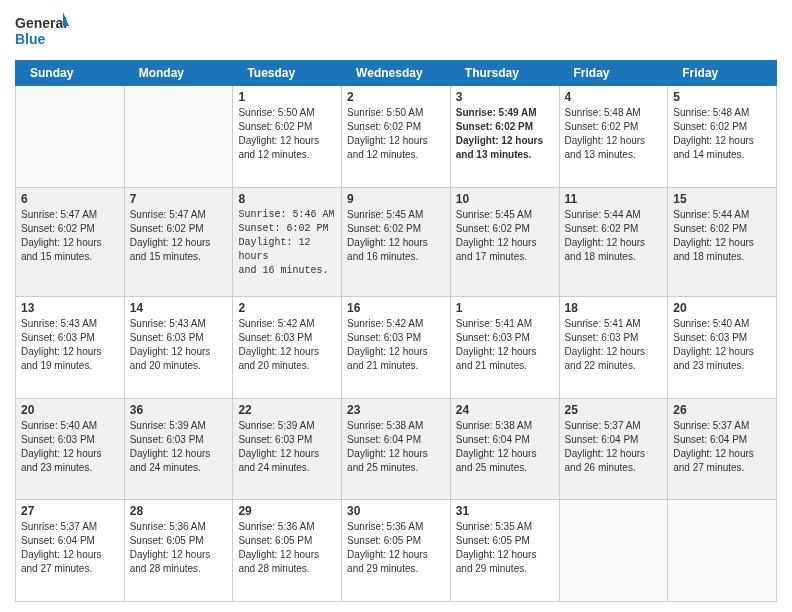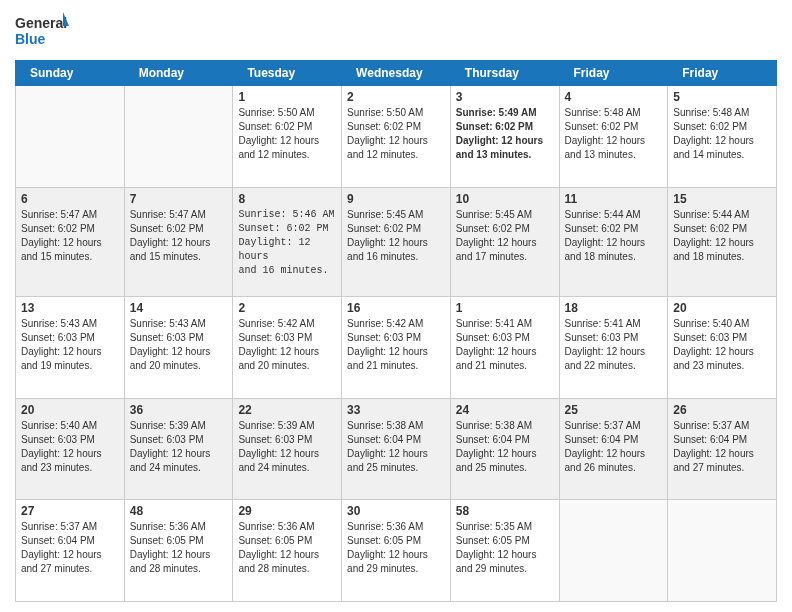--- a/index.html
+++ b/index.html
@@ -270,21 +270,21 @@
 and 24 minutes.</div>
           </td>
           <td>
             <span class="day-num">22</span>
             <div class="day-info" style="white-space: pre-line;">Sunrise: 5:39 AM
 Sunset: 6:03 PM
 Daylight: 12 hours
 and 24 minutes.</div>
           </td>
           <td>
-            <span class="day-num">33</span>
+            <span class="day-num">23</span>
             <div class="day-info" style="white-space: pre-line;">Sunrise: 5:38 AM
 Sunset: 6:04 PM
 Daylight: 12 hours
 and 25 minutes.</div>
           </td>
           <td>
             <span class="day-num">24</span>
             <div class="day-info" style="white-space: pre-line;">Sunrise: 5:38 AM
 Sunset: 6:04 PM
 Daylight: 12 hours
@@ -307,42 +307,42 @@
         </tr>
         <tr>
           <td>
             <span class="day-num">27</span>
             <div class="day-info" style="white-space: pre-line;">Sunrise: 5:37 AM
 Sunset: 6:04 PM
 Daylight: 12 hours
 and 27 minutes.</div>
           </td>
           <td>
-            <span class="day-num">48</span>
+            <span class="day-num">28</span>
             <div class="day-info" style="white-space: pre-line;">Sunrise: 5:36 AM
 Sunset: 6:05 PM
 Daylight: 12 hours
 and 28 minutes.</div>
           </td>
           <td>
             <span class="day-num">29</span>
             <div class="day-info" style="white-space: pre-line;">Sunrise: 5:36 AM
 Sunset: 6:05 PM
 Daylight: 12 hours
 and 28 minutes.</div>
           </td>
           <td>
             <span class="day-num">30</span>
             <div class="day-info" style="white-space: pre-line;">Sunrise: 5:36 AM
 Sunset: 6:05 PM
 Daylight: 12 hours
 and 29 minutes.</div>
           </td>
           <td>
-            <span class="day-num">58</span>
+            <span class="day-num">31</span>
             <div class="day-info" style="white-space: pre-line;">Sunrise: 5:35 AM
 Sunset: 6:05 PM
 Daylight: 12 hours
 and 29 minutes.</div>
           </td>
           <td class="empty-cell"></td>
           <td class="empty-cell"></td>
         </tr>
       </tbody>
   </table>

